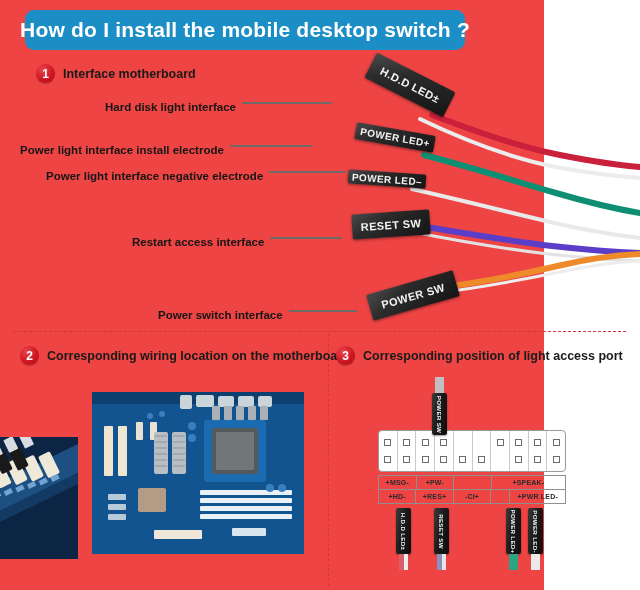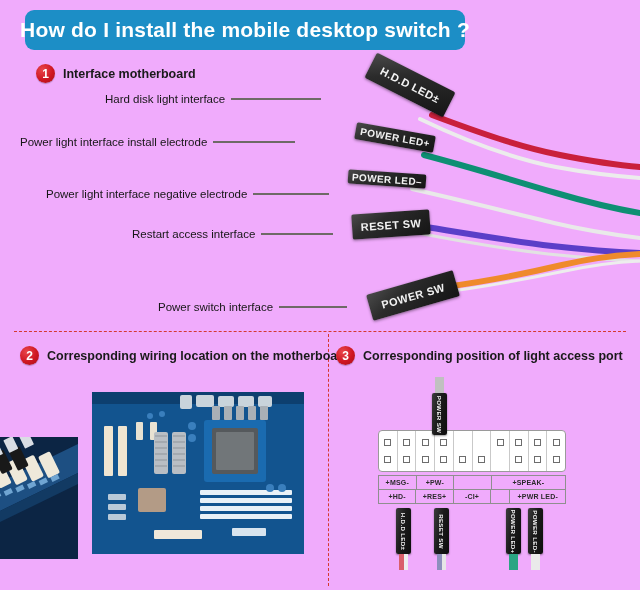--- a/index.html
+++ b/index.html
@@ -3,21 +3,21 @@
 <meta charset="utf-8">
 <style>
   html,body{margin:0;padding:0;}
   body{
     width:640px;height:590px;
     background:#ffffff;
     font-family:"Liberation Sans", sans-serif;
     overflow:hidden;
     position:relative;
   }
-  #root{position:relative;width:640px;height:590px;background:#f0abfc;}
+  #root{position:relative;width:544px;height:590px;background:#ef4444;}
 
   
   .title-bar{
     position:absolute;left:25px;top:10px;width:440px;height:40px;
     background:#1c8ec6;border-radius:9px;
     display:flex;align-items:center;justify-content:center;
   }
   .title-bar .title-text{
     color:#ffffff;font-size:21px;font-weight:bold;letter-spacing:.2px;
     white-space:nowrap;
@@ -35,30 +35,31 @@
   .step-row{position:absolute;display:flex;align-items:center;gap:8px;}
   .step-label{font-size:12.5px;font-weight:bold;color:#1a1a1a;white-space:nowrap;}
 
   #step1{left:36px;top:64px;}
   #step2{left:20px;top:346px;}
   #step3{left:336px;top:346px;}
 
   
   .callout{position:absolute;display:flex;align-items:center;}
   .callout .ctext{
-    font-size:11.5px;font-weight:normal;color:#161616;white-space:nowrap;
+    font-size:11.5px;font-weight:bold;color:#161616;white-space:nowrap;
     text-align:left;
+    margin-top:8px;
   }
   .leader{height:1.5px;background:#6e6a66;margin-left:6px;}
 
   #callout1{left:105px;top:93px;}
   #callout1 .leader{width:90px;}
   #callout2{left:20px;top:136px;}
   #callout2 .leader{width:82px;}
-  #callout3{left:46px;top:188px;}
+  #callout3{left:46px;top:162px;}
   #callout3 .leader{width:76px;}
   #callout4{left:132px;top:228px;}
   #callout4 .leader{width:72px;}
   #callout5{left:158px;top:301px;}
   #callout5 .leader{width:68px;}
 
   
   .conn{
     position:absolute;
     background:linear-gradient(150deg,#4a4a4a 0%, #2b2b2b 35%, #151515 100%);

